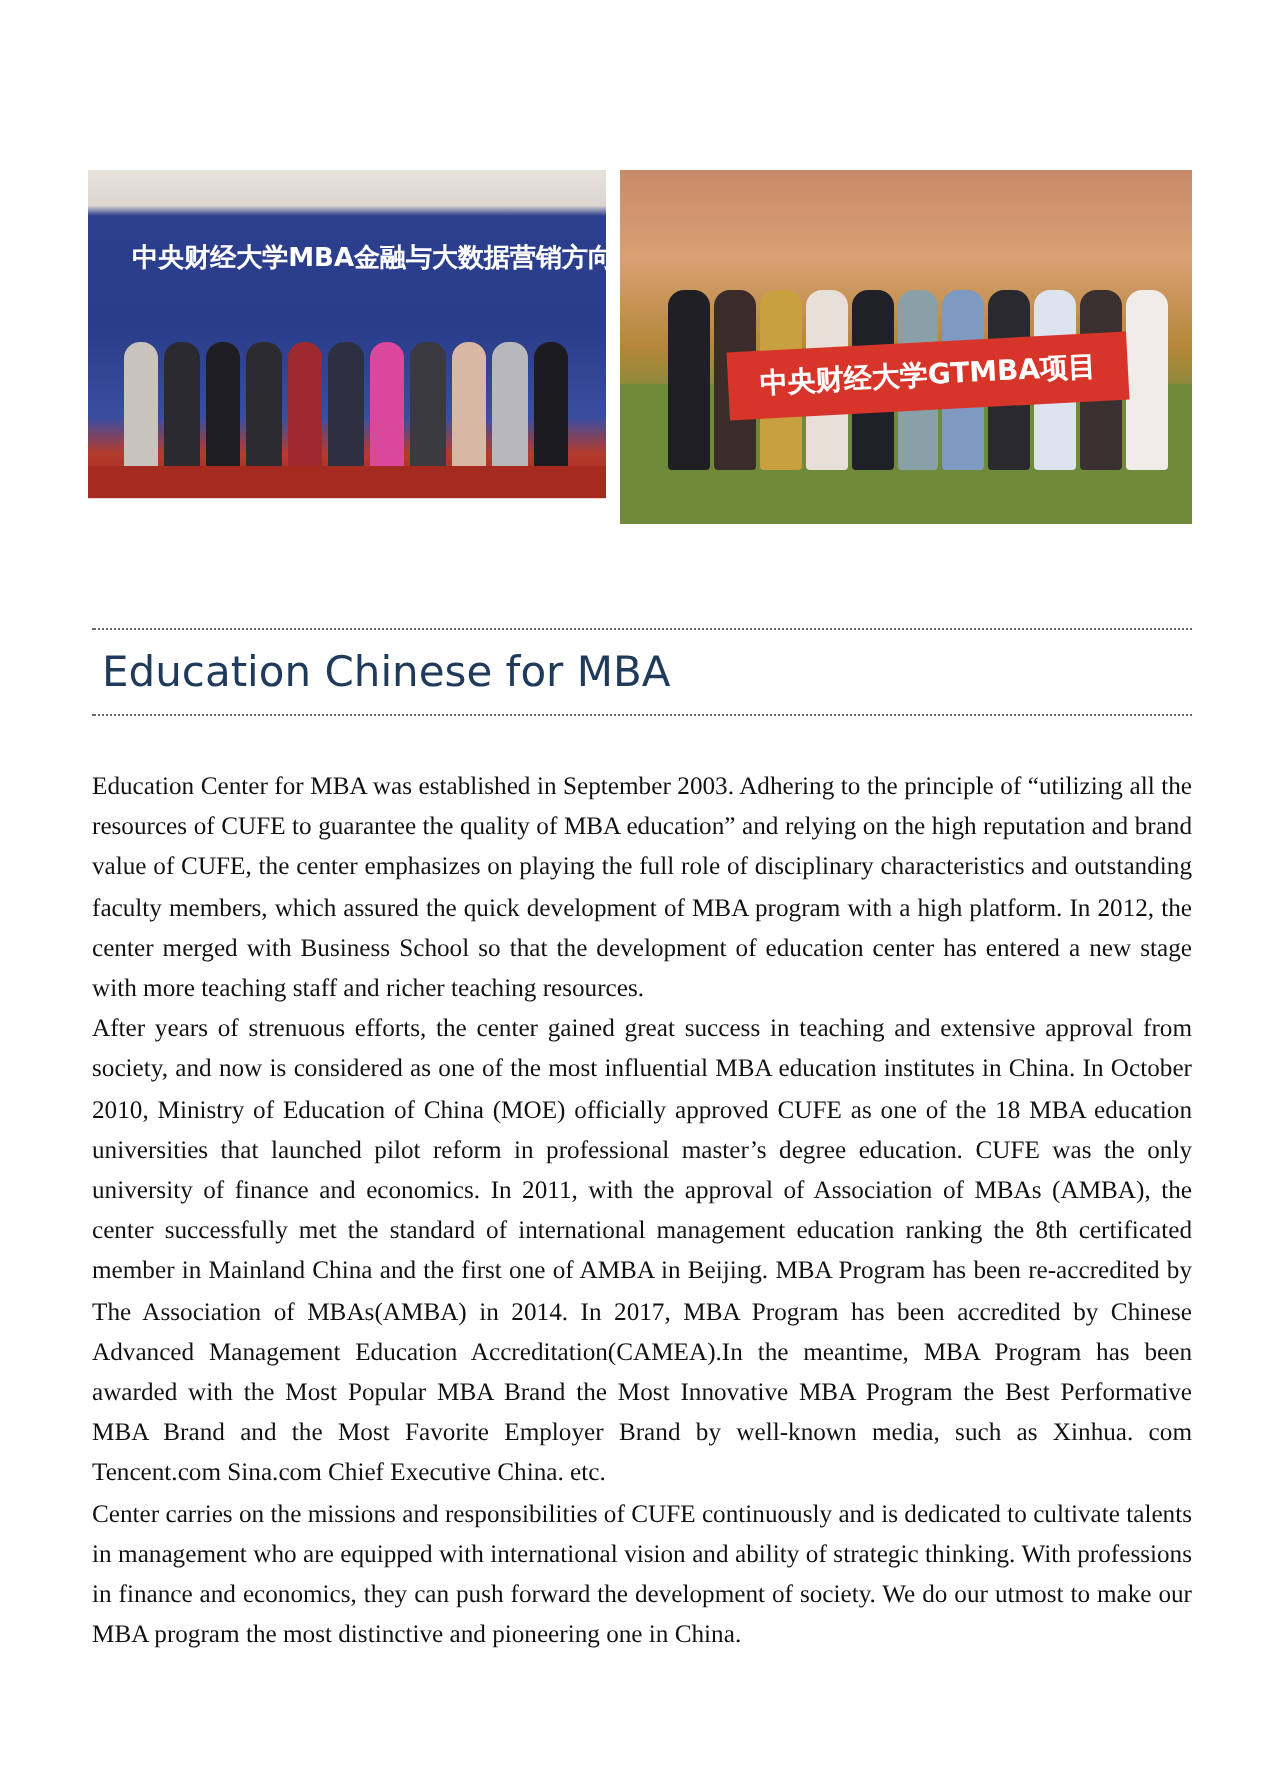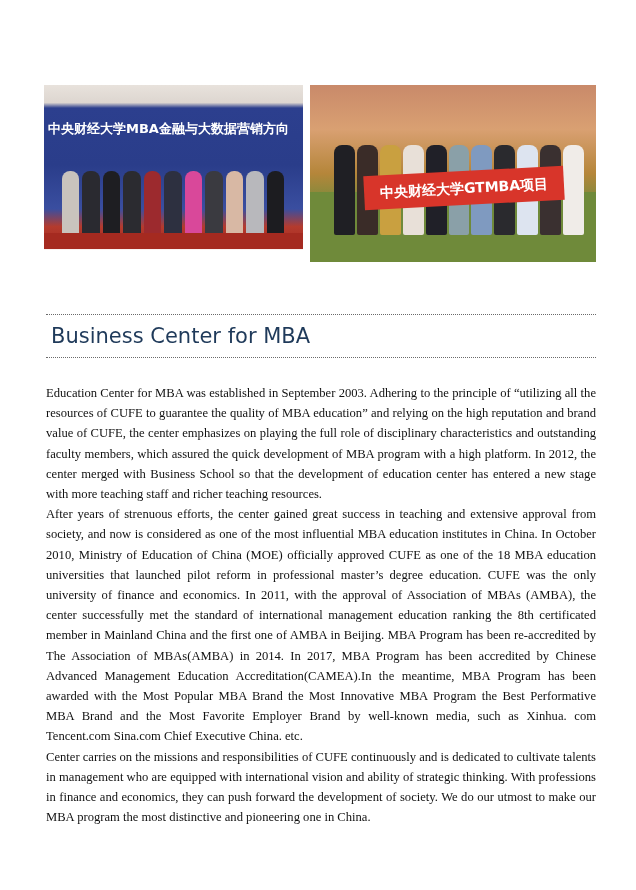--- a/index.html
+++ b/index.html
@@ -40,20 +40,21 @@
       font-family: "DejaVu Sans", sans-serif;
       font-weight: bold;
       white-space: nowrap;
       text-align: left;
     }
     .photo-left .line1 {
       top: 35px;
       left: 4px;
       font-size: 13px;
       letter-spacing: 0px;
+      text-align: right;
     }
     .photo-left .line2 {
       top: 62px;
       left: 60px;
       font-size: 19px;
       letter-spacing: 6px;
       color: #f4f4f8;
     }
     .people-row {
       position: absolute;
@@ -183,20 +184,20 @@
     <div class="person" style="background:#7f9ac0"></div>
     <div class="person" style="background:#2a2a2e"></div>
     <div class="person" style="background:#dde4f0"></div>
     <div class="person" style="background:#3a3030"></div>
     <div class="person" style="background:#f0ece8"></div>
   </div>
   <div class="red-banner">中央财经大学GTMBA项目</div>
 </div>
 
 <div class="dotted-line rule-top"></div>
-<h1 class="section-title">Business Center for MBA</h1>
+<h1 class="section-title">Education Chinese for MBA</h1>
 <div class="dotted-line rule-bottom"></div>
 
 <div class="body-text">
   <p>Education Center for MBA was established in September 2003. Adhering to the principle of “utilizing all the resources of CUFE to guarantee the quality of MBA education” and relying on the high reputation and brand value of CUFE, the center emphasizes on playing the full role of disciplinary characteristics and outstanding faculty members, which assured the quick development of MBA program with a high platform. In 2012, the center merged with Business School so that the development of education center has entered a new stage with more teaching staff and richer teaching resources.</p>
   <p>After years of strenuous efforts, the center gained great success in teaching and extensive approval from society, and now is considered as one of the most influential MBA education institutes in China. In October 2010, Ministry of Education of China (MOE) officially approved CUFE as one of the 18 MBA education universities that launched pilot reform in professional master’s degree education. CUFE was the only university of finance and economics. In 2011, with the approval of Association of MBAs (AMBA), the center successfully met the standard of international management education ranking the 8th certificated member in Mainland China and the first one of AMBA in Beijing. MBA Program has been re-accredited by The Association of MBAs(AMBA) in 2014. In 2017, MBA Program has been accredited by Chinese Advanced Management Education Accreditation(CAMEA).In the meantime, MBA Program has been awarded with the Most Popular MBA Brand the Most Innovative MBA Program the Best Performative MBA Brand and the Most Favorite Employer Brand by well-known media, such as Xinhua. com Tencent.com Sina.com  Chief Executive China. etc.</p>
   <p>Center carries on the missions and responsibilities of CUFE continuously and is dedicated to cultivate talents in management who are equipped with international vision and ability of strategic thinking. With professions in finance and economics, they can push forward the development of society. We do our utmost to make our MBA program the most distinctive and pioneering one in China.</p>
 </div>
 
 </body></html>

